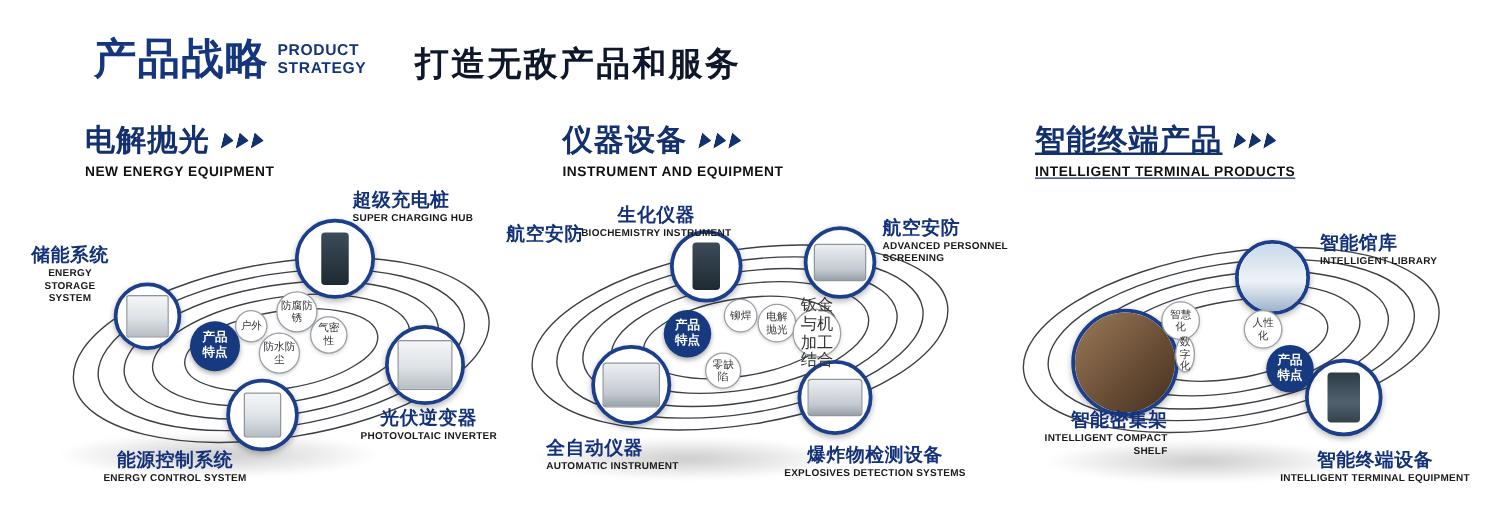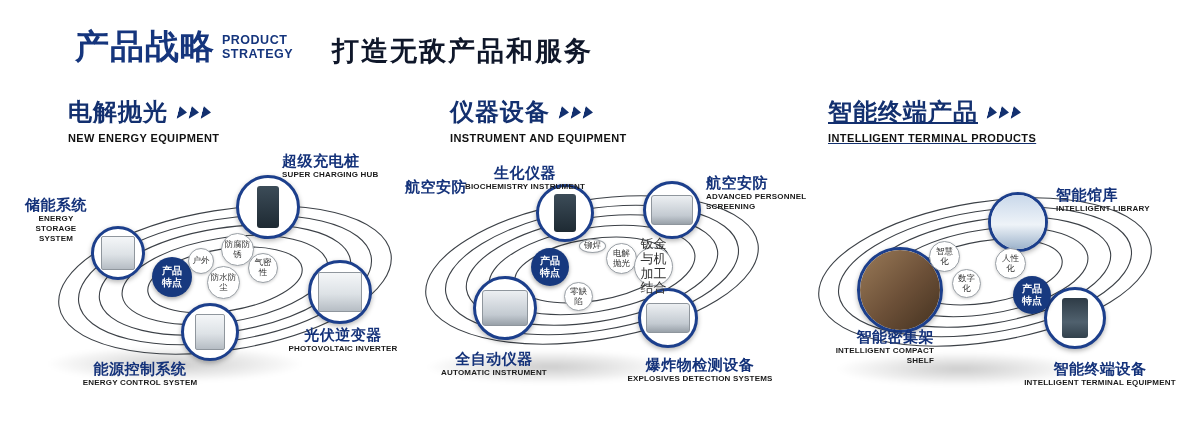--- a/index.html
+++ b/index.html
@@ -169,36 +169,36 @@
     <div class="eq eq-wide" style="height:58%;"></div>
   </div>
   <div class="node" style="left:238px;top:138px;width:60px;height:60px;">
     <div class="eq eq-wide"></div>
   </div>
 
   <div class="hub" style="left:131px;top:98px;width:38px;height:38px;">
     <span>产品</span>
     <span>特点</span>
   </div>
-  <div class="bub" style="left:179px;top:89px;width:27px;height:14px;">铆焊</div>
+  <div class="bub" style="left:179px;top:89px;width:27px;height:27px;">铆焊</div>
   <div class="bub" style="left:206px;top:93px;width:31px;height:31px;">电解抛光</div>
   <div class="bub" style="left:234px;top:97px;width:39px;height:39px;font-size:13px;">钣金与机加工结合</div>
   <div class="bub" style="left:164px;top:120px;width:29px;height:29px;margin-top:12px;">零缺陷</div>
 
   <div class="lone-cn" style="left:5px;top:28px;">航空安防</div>
 
   <div class="nlabel" style="left:62px;top:14px;width:126px;text-align:center;">
     <div class="nl-cn">生化仪器</div>
     <div class="nl-en">BIOCHEMISTRY INSTRUMENT</div>
   </div>
   <div class="nlabel" style="left:306px;top:24px;width:110px;text-align:left;">
     <div class="nl-cn">航空安防</div>
     <div class="nl-en">ADVANCED PERSONNEL SCREENING</div>
   </div>
-  <div class="nlabel" style="left:24px;top:200px;width:140px;text-align:center;">
+  <div class="nlabel" style="left:37px;top:200px;width:140px;text-align:left;">
     <div class="nl-cn">全自动仪器</div>
     <div class="nl-en">AUTOMATIC INSTRUMENT</div>
   </div>
   <div class="nlabel" style="left:215px;top:206px;width:170px;text-align:center;">
     <div class="nl-cn">爆炸物检测设备</div>
     <div class="nl-en">EXPLOSIVES DETECTION SYSTEMS</div>
   </div>
 </div>
 
 <div class="cluster" style="left:810px;">
@@ -222,21 +222,21 @@
   <div class="node" style="left:234px;top:137px;width:62px;height:62px;">
     <div class="eq eq-kiosk"></div>
   </div>
 
   <div class="hub" style="left:203px;top:126px;width:38px;height:38px;">
     <span>产品</span>
     <span>特点</span>
   </div>
   <div class="bub" style="left:119px;top:91px;width:31px;height:31px;">智慧化</div>
   <div class="bub" style="left:185px;top:98px;width:31px;height:31px;">人性化</div>
-  <div class="bub" style="left:142px;top:119px;width:29px;height:29px;">数字化</div>
+  <div class="bub" style="left:130px;top:119px;width:16px;height:29px;">数字化</div>
 
   <div class="nlabel" style="left:246px;top:36px;width:130px;text-align:left;">
     <div class="nl-cn">智能馆库</div>
     <div class="nl-en">INTELLIGENT LIBRARY</div>
   </div>
   <div class="nlabel" style="left:200px;top:210px;width:180px;text-align:center;">
     <div class="nl-cn">智能终端设备</div>
     <div class="nl-en">INTELLIGENT TERMINAL EQUIPMENT</div>
   </div>
   <div class="nlabel" style="left:8px;top:178px;width:116px;text-align:right;">

